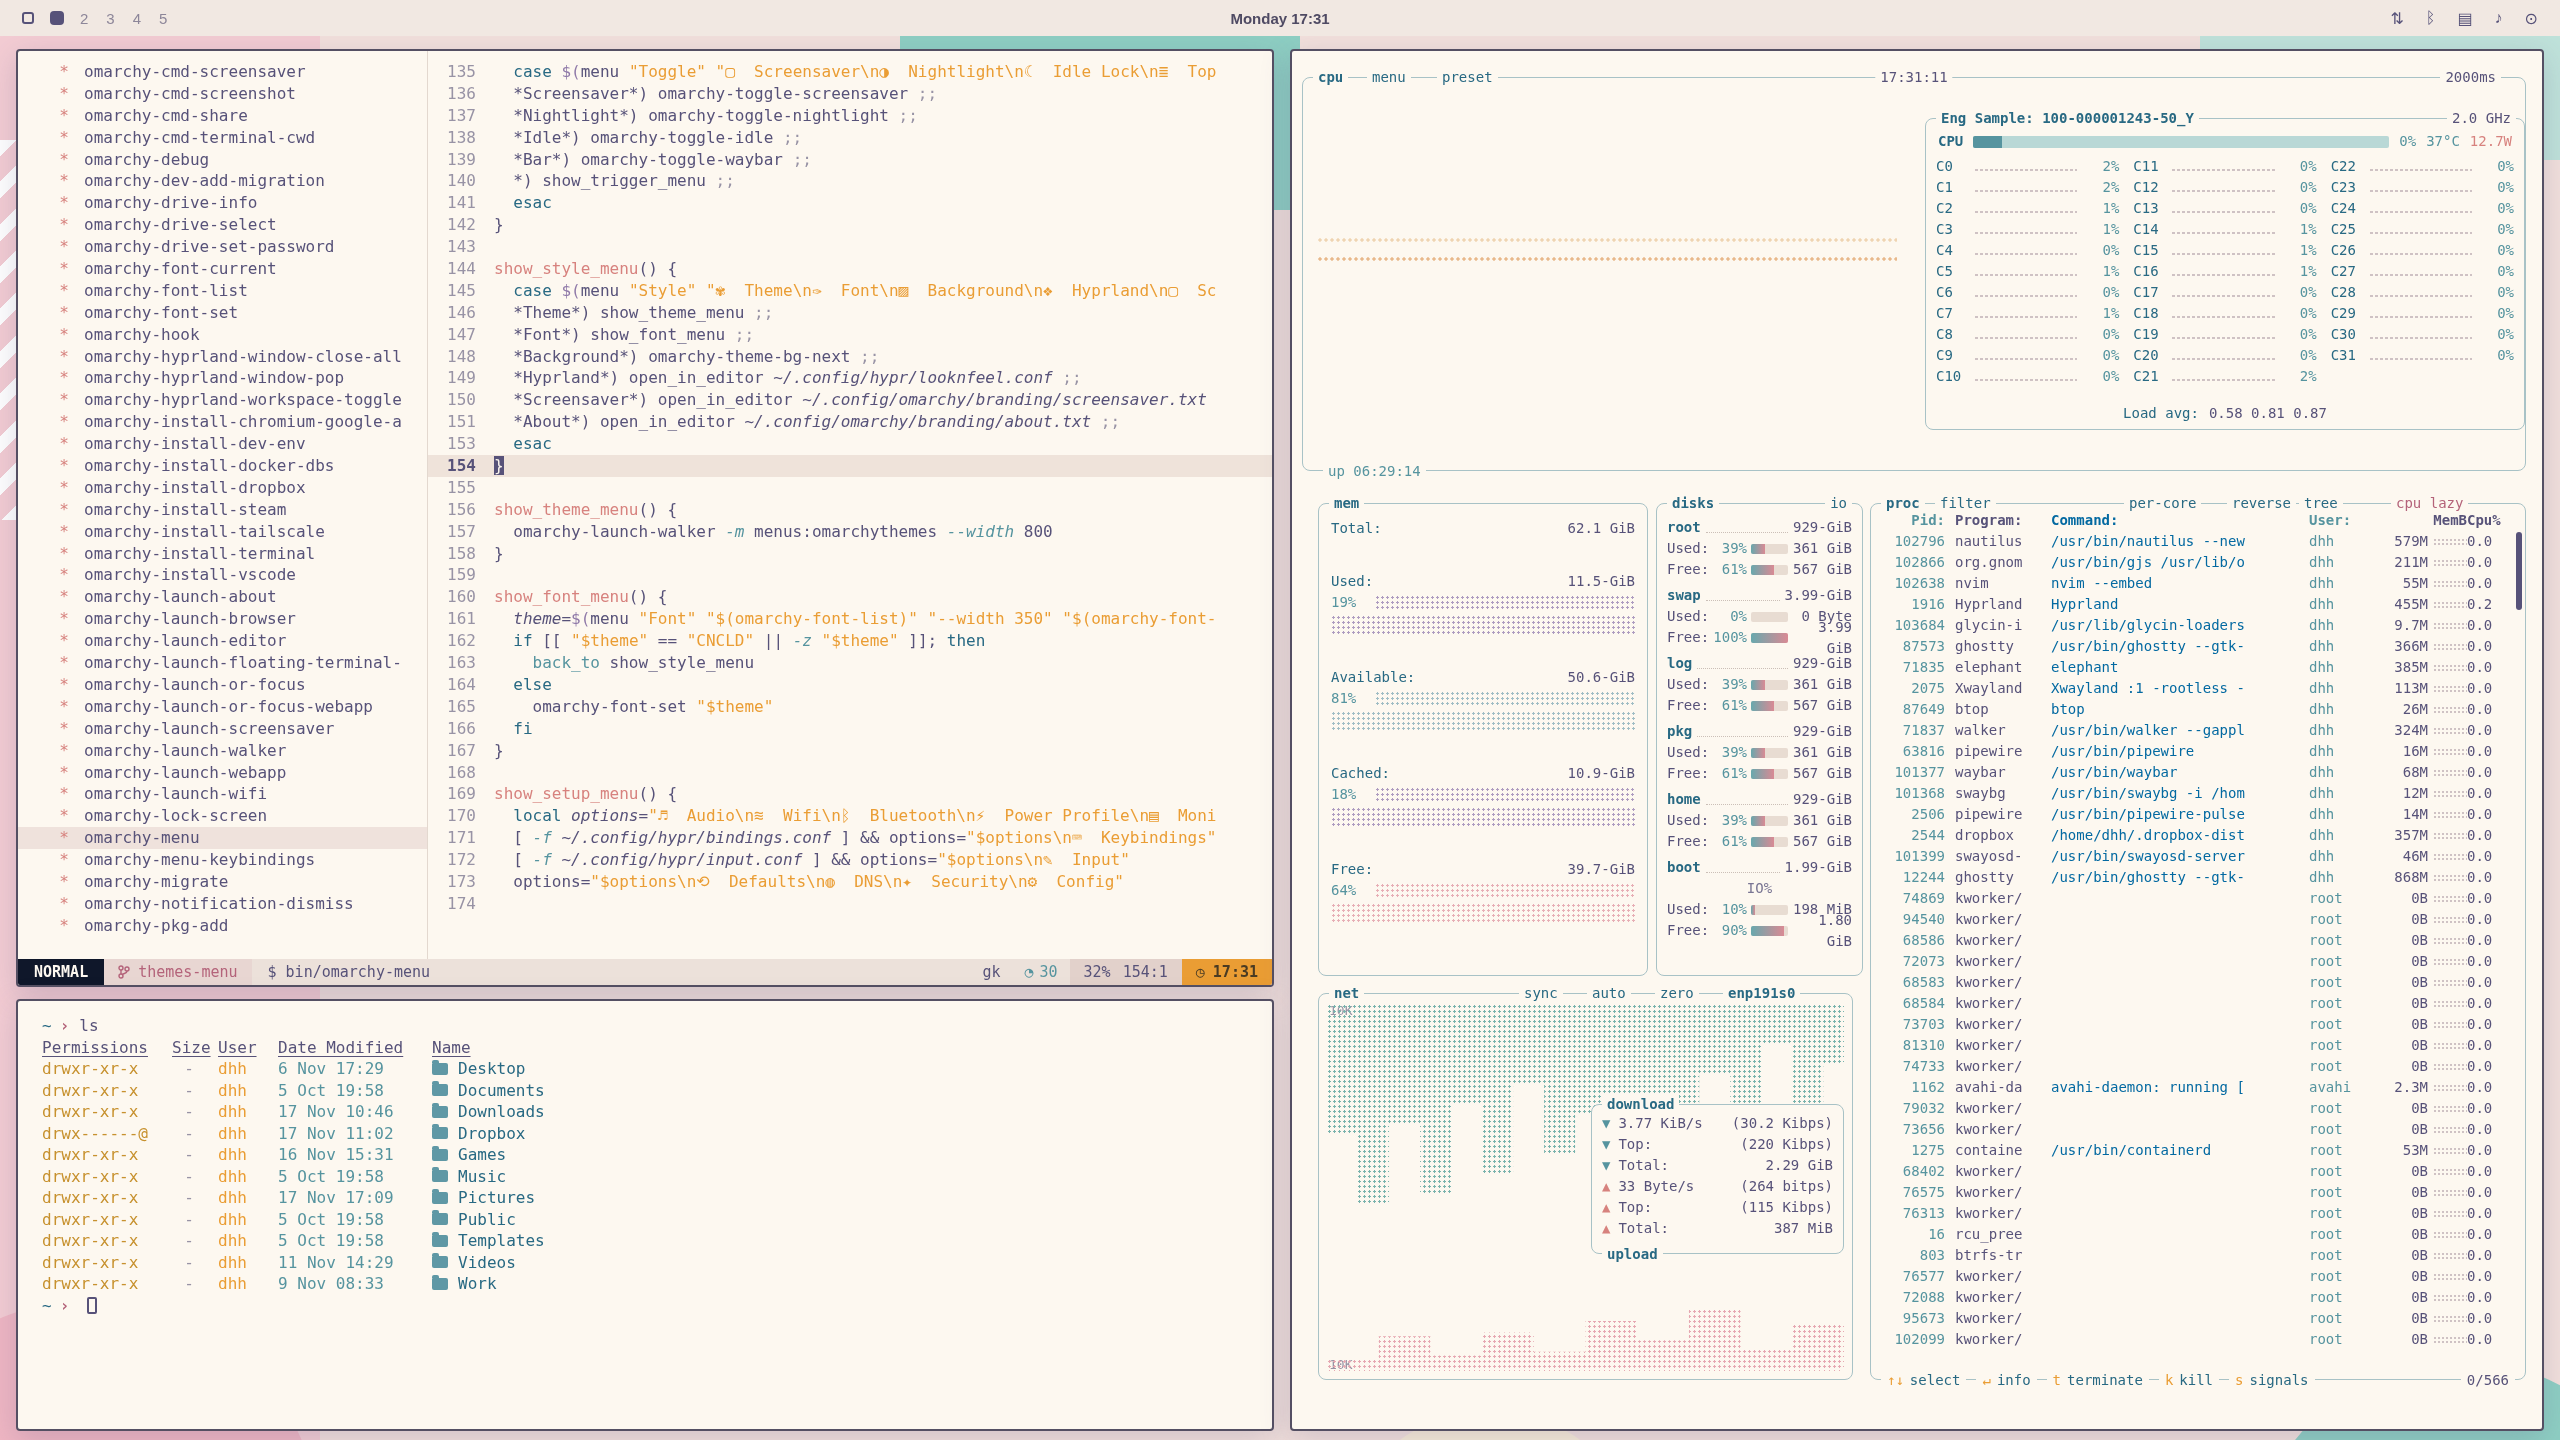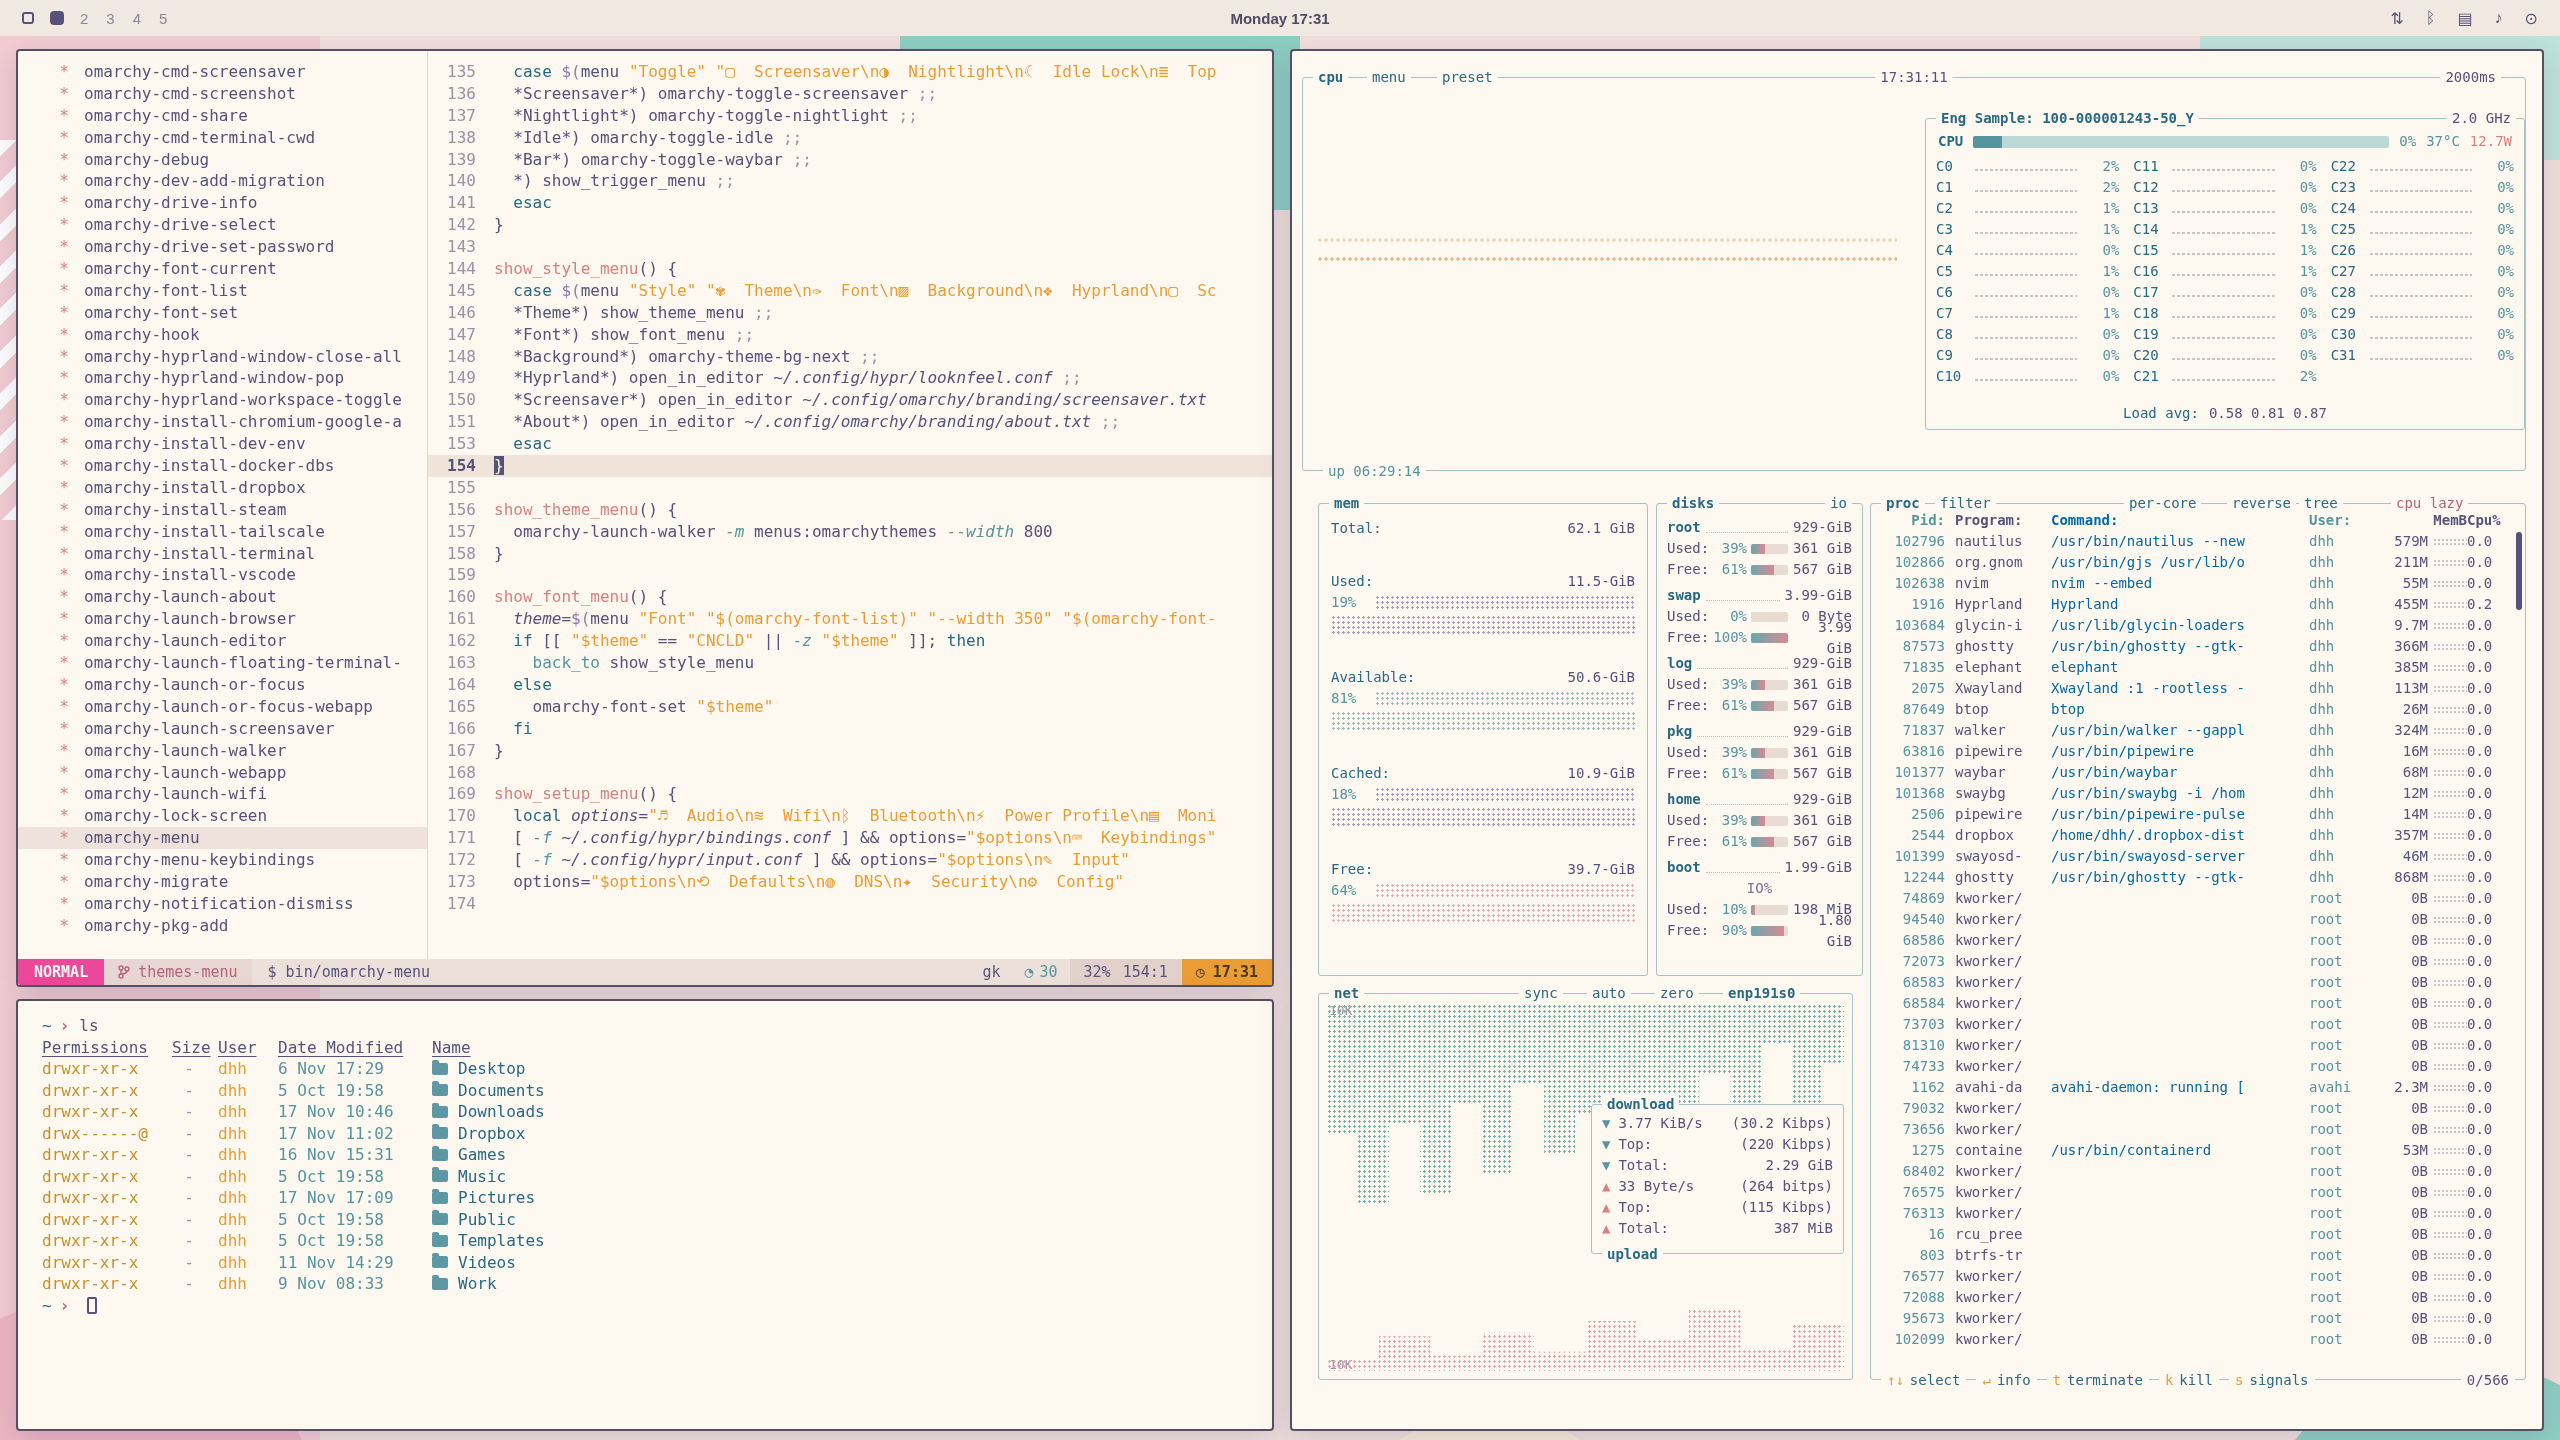--- a/index.html
+++ b/index.html
@@ -48,21 +48,21 @@
   .codeline.hl .lnum { color:#575279; font-weight:bold; }
   .lnum { width:48px; text-align:right; color:#9893a5; margin-right:18px; flex:none; }
   .ltext { white-space:pre; }
   .seg.p{color:#575279} .seg.k{color:#286983} .seg.s{color:#ea9d34} .seg.f{color:#d7827e}
   .seg.v{color:#907aa9} .seg.m{color:#9893a5} .seg.o{color:#56949f;font-style:italic}
   .seg.i{color:#575279;font-style:italic} .seg.t{color:#56949f}
   .seg.x{background:#575279;color:#faf4ed}
 
   .statusline { position:absolute; left:0; right:0; bottom:0; height:26px; background:#ece1da;
     display:flex; align-items:center; font-size:15px; color:#575279; }
-  .sl-mode { background:#ec4899; color:#fdf8f0; font-weight:bold; padding:0 16px; height:100%;
+  .sl-mode { background:#0f172a; color:#fdf8f0; font-weight:bold; padding:0 16px; height:100%;
     display:flex; align-items:center; }
   .sl-branch { background:#e8d6d2; color:#b4637a; padding:0 14px; height:100%;
     display:flex; align-items:center; gap:8px;justify-content:flex-end; }
   .sl-file { padding:0 16px; }
   .sl-right { margin-left:auto; display:flex; align-items:center; height:100%; }
   .sl-keys { padding:0 12px; }
   .sl-diag { color:#56949f; padding:0 12px; display:flex; gap:6px; align-items:center; }
   .sl-pos { background:#e2d1cb; height:100%; display:flex; align-items:center; gap:12px; padding:0 14px; }
   .sl-clock { background:#ea9d34; color:#4a3b23; height:100%; display:flex; align-items:center; gap:8px; padding:0 14px; font-weight:bold; }
 
@@ -84,21 +84,21 @@
   .ficon { display:inline-block; width:16px; height:12px; background:#5f98a5; border-radius:1px 2px 2px 2px;
     position:relative; margin-right:10px; flex:none; }
   .ficon::before { content:""; position:absolute; top:-3px; left:0; width:7px; height:3px;
     background:#5f98a5; border-radius:2px 2px 0 0; }
   .cursor-block { display:inline-block; width:10px; height:17px; border:2px solid #575279;
     border-radius:2px; margin-left:8px; }
 
   
   .btop { left:1290px; top:49px; width:1254px; height:1382px; }
   .btop-inner { position:absolute; inset:0; font-size:14px; line-height:21px; color:#575279; }
-  .bbox { position:absolute; border:1px solid #a8c2c6; border-radius:3px; }
+  .bbox { position:absolute; border:1px solid #a8c2c6; border-radius:8px; }
   .btitle, .bbtn, .bhdr-time, .bhdr-int, .bfreq, .uptime, .niface {
     position:absolute; top:-11px; background:#fdf8f0; padding:0 5px; line-height:20px; font-size:14px; }
   .btitle { color:#286983; font-weight:bold; left:10px; }
   .bbtn { color:#286983; cursor:pointer; }
   .bhdr-time { left:50%; transform:translateX(-50%); color:#575279; }
   .bhdr-int { right:24px; color:#575279; }
 
   .cpu-box { left:10px; top:26px; width:1224px; height:394px; }
   .cpu-graph { position:absolute; left:14px; top:140px; width:580px; height:70px;
     background-image:radial-gradient(#e8b88b 35%,transparent 42%),radial-gradient(#efd4b2 35%,transparent 42%);

